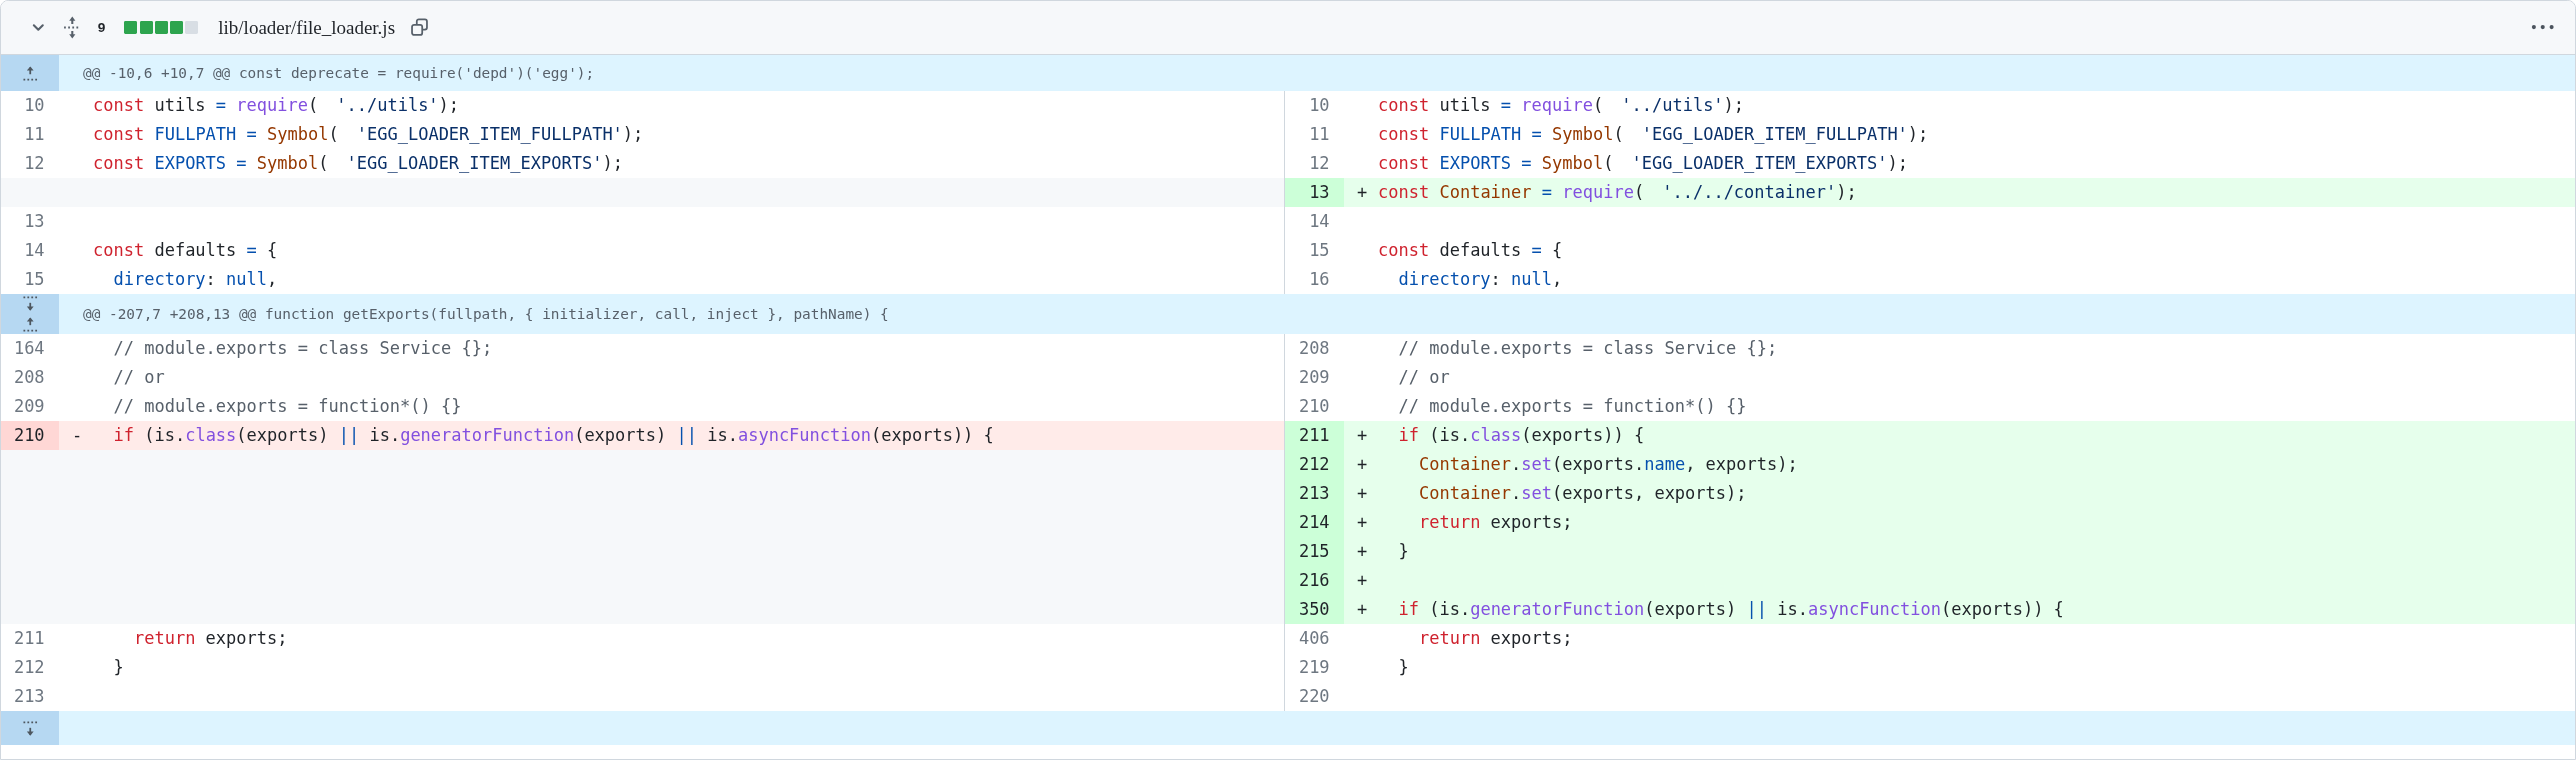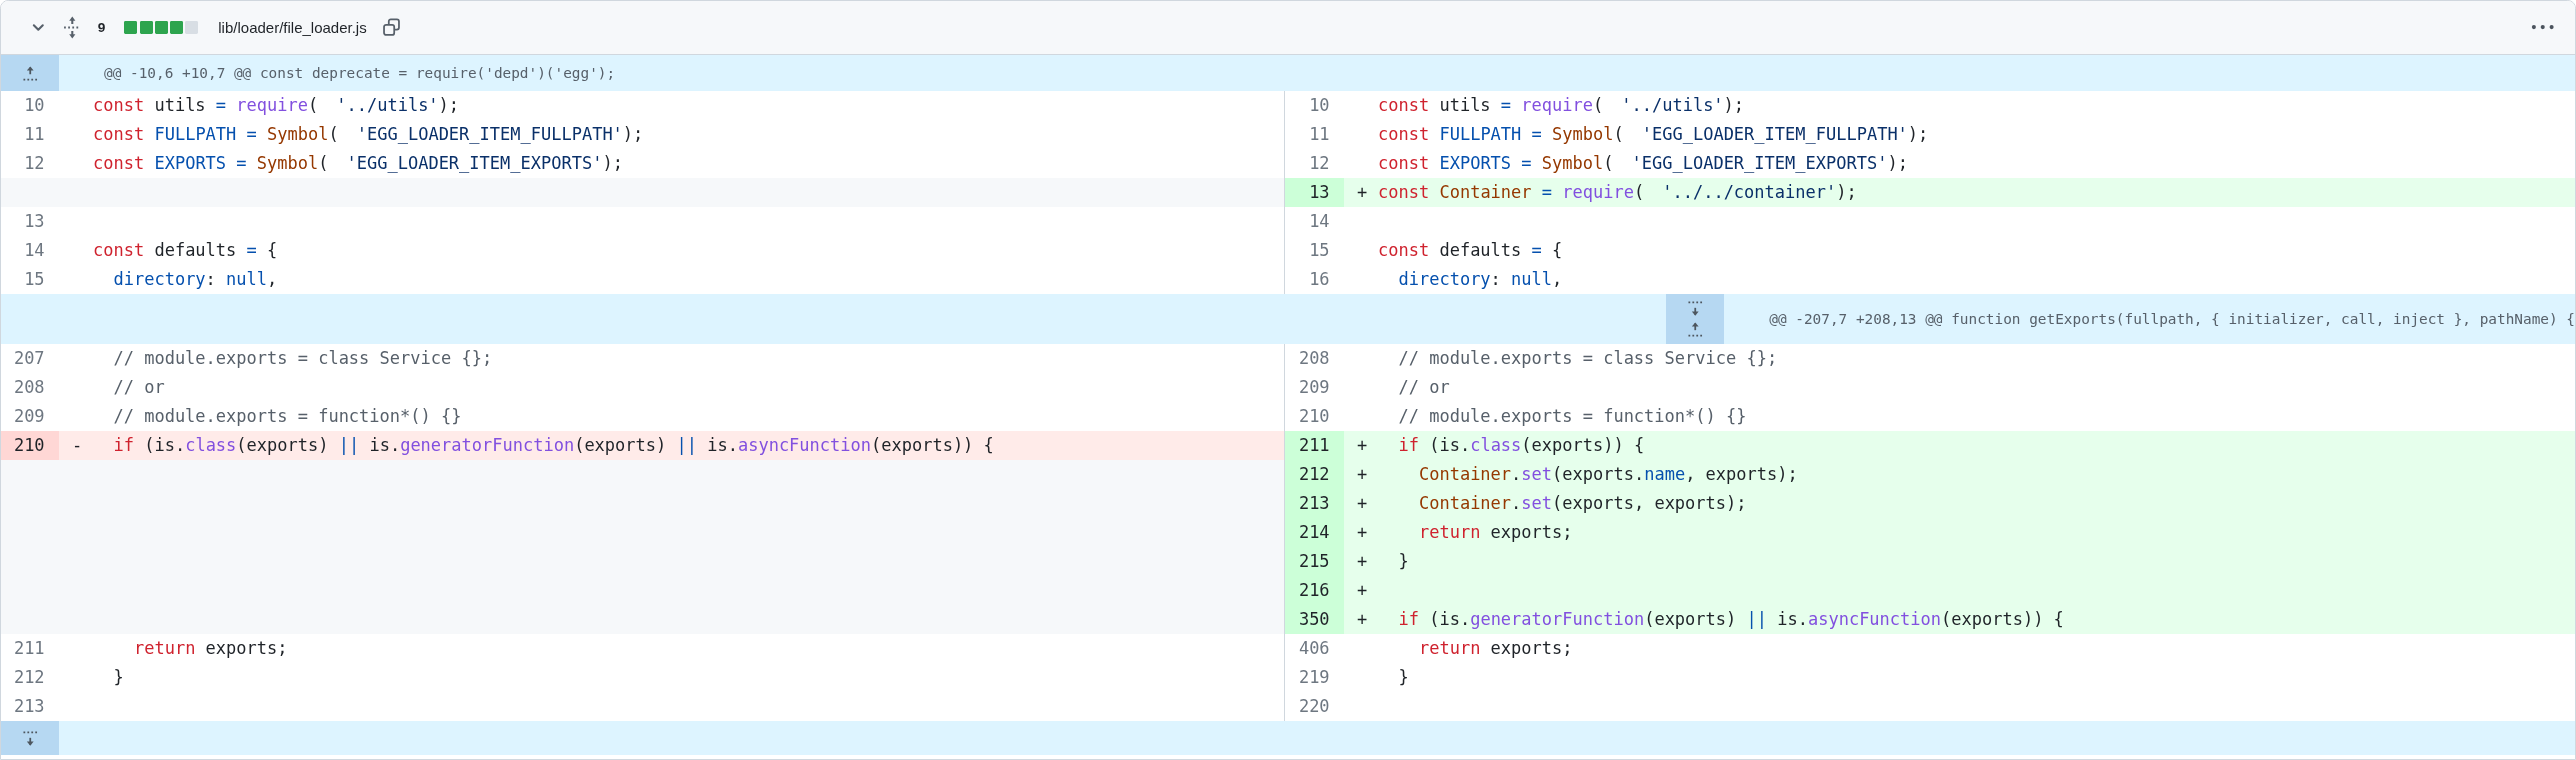--- a/index.html
+++ b/index.html
@@ -19,38 +19,38 @@
     display:flex; align-items:center;
     padding:0 19px 0 27.5px; gap:15px;
   }
   .icon-btn { display:flex; align-items:center; justify-content:center; cursor:pointer; background:none; border:none; }
   .changes-count { font-size:13.7px; font-weight:600; color:var(--plain); }
   .diffstat { display:flex; gap:2.1px; margin-left:4.1px; }
   .diffstat span { width:13px; height:13px; border-radius:1.4px; display:block; }
   .diffstat .added { background:var(--green); }
   .diffstat .neutral { background:var(--neutral_block); }
   .filename {
-    font-family:Liberation Sans, sans-serif;
-    font-size:15px; color:var(--plain); margin-left:5.5px; cursor:pointer;
+    font-family:Liberation Serif, serif;
+    font-size:19px; color:var(--plain); margin-left:5.5px; cursor:pointer;
   }
   .kebab { margin-left:auto; }
   
   .blk-hunk { display:flex; align-items:stretch; background:var(--hunk_bg); }
   .blk-hunk { height:36px; }
-  .blk-hunk.tall { height:50px;justify-content:flex-end; }
+  .blk-hunk.tall { height:40px; }
   .blk-end { height:34px; display:flex; background:var(--hunk_bg); }
   .hunk-gutter {
     width:58px; background:var(--hunk_gutter_bg);
     display:flex; flex-direction:column; align-items:center; justify-content:center;
     gap:2.1px; cursor:pointer; flex-shrink:0;
   }
   .hunk-text {
     font-family:"DejaVu Sans Mono","Liberation Mono",monospace;
     font-size:14.4px; color:var(--hunk_text);
-    display:flex; align-items:center; padding-left:45px;
+    display:flex; align-items:center; padding-left:24px;
     white-space:pre; overflow:hidden;
   }
   .blk-row { display:flex; height:29px; font-family:"DejaVu Sans Mono","Liberation Mono",monospace; font-size:17px; }
   .side { display:flex; height:100%; overflow:hidden; }
   .side.left { width:1283px; flex-shrink:0; }
   .side.right { flex:1; border-left:0.7px solid var(--border); }
   .side.empty { background:var(--empty_bg); }
   .side.t-add { background:var(--add_bg); }
   .side.t-del { background:var(--del_bg); }
   .num {
@@ -239,21 +239,21 @@
                 <path d="M7 9.5 L12 3.5 L17 9.5 Z" stroke="none"></path>
                 <path d="M2 23 H22" stroke-width="2.6" fill="none" stroke-dasharray="2.6 3.2"></path>
               </g>
             </svg>
           </span>
         </div>
         <div class="hunk-text">@@ -207,7 +208,13 @@ function getExports(fullpath, { initializer, call, inject }, pathName) {</div>
       </div>
       <div class="blk-row">
         <div class="side left t-ctx">
-          <div class="num">207</div>
+          <div class="num">164</div>
           <div class="marker"></div>
           <div class="code"><span class="sg-c">  // module.exports = class Service {};</span></div>
         </div>
         <div class="side right t-ctx">
           <div class="num">208</div>
           <div class="marker"></div>
           <div class="code"><span class="sg-c">  // module.exports = class Service {};</span></div>
         </div>
       </div>
       <div class="blk-row">

